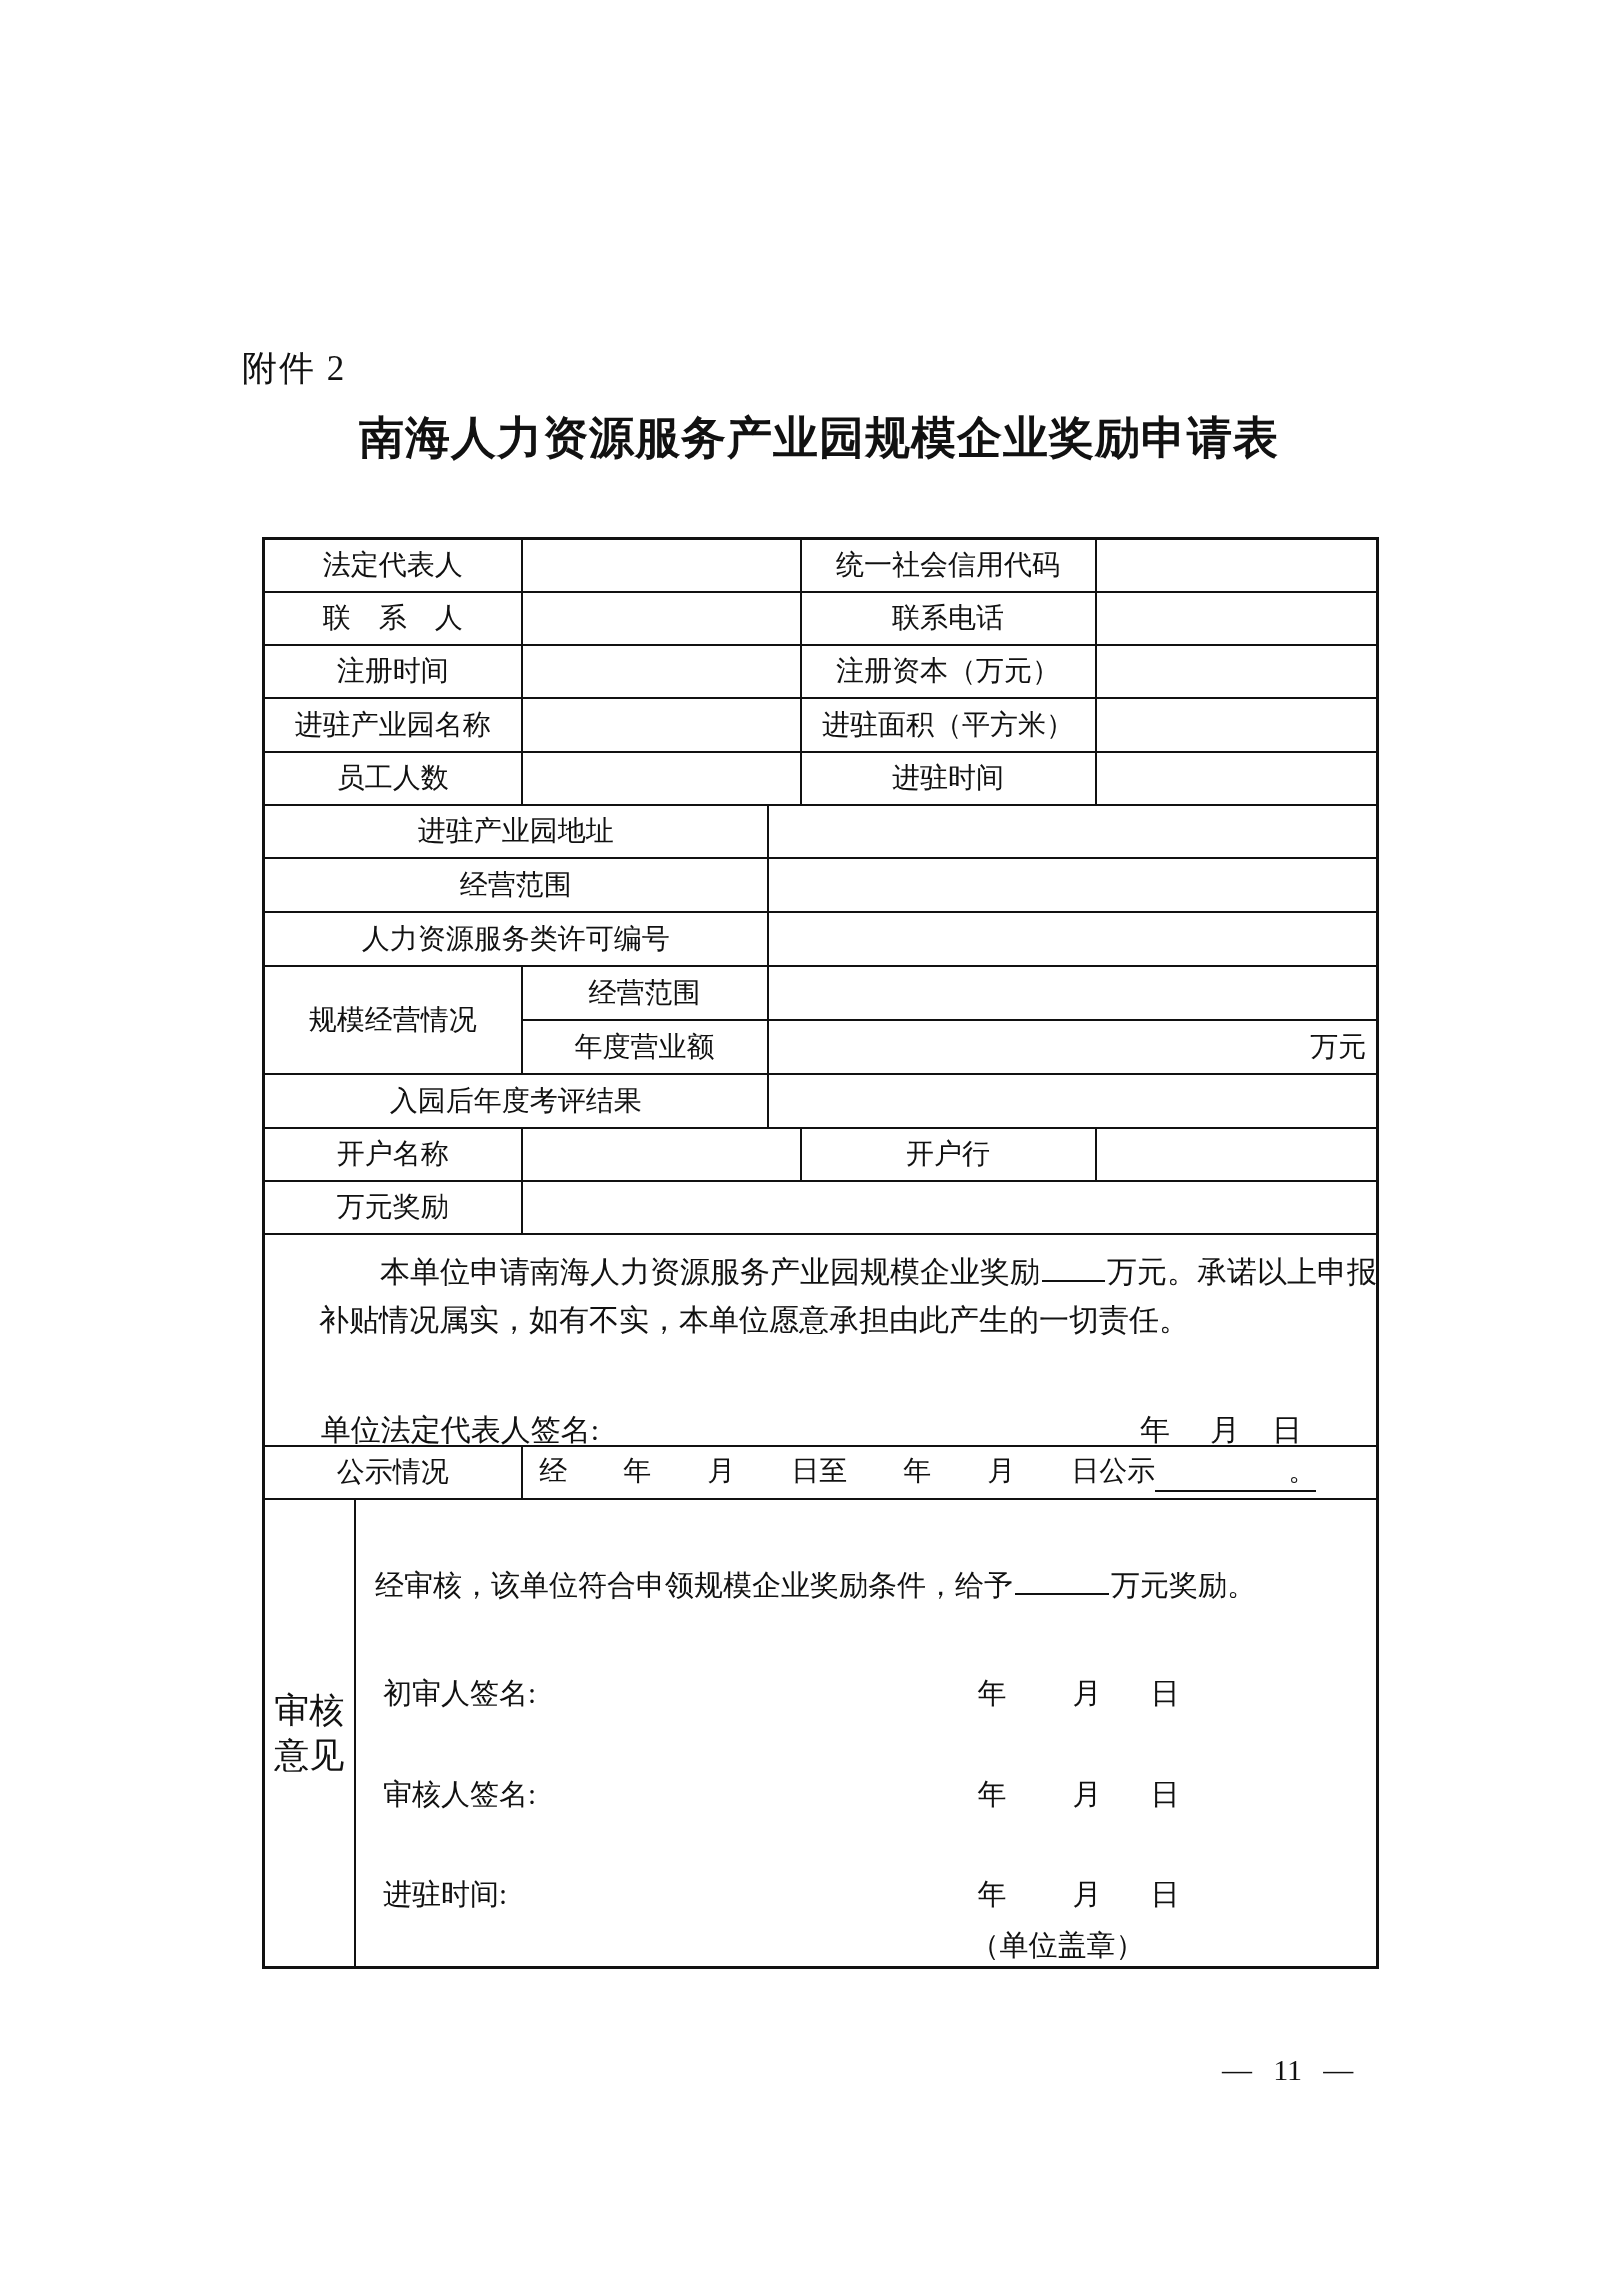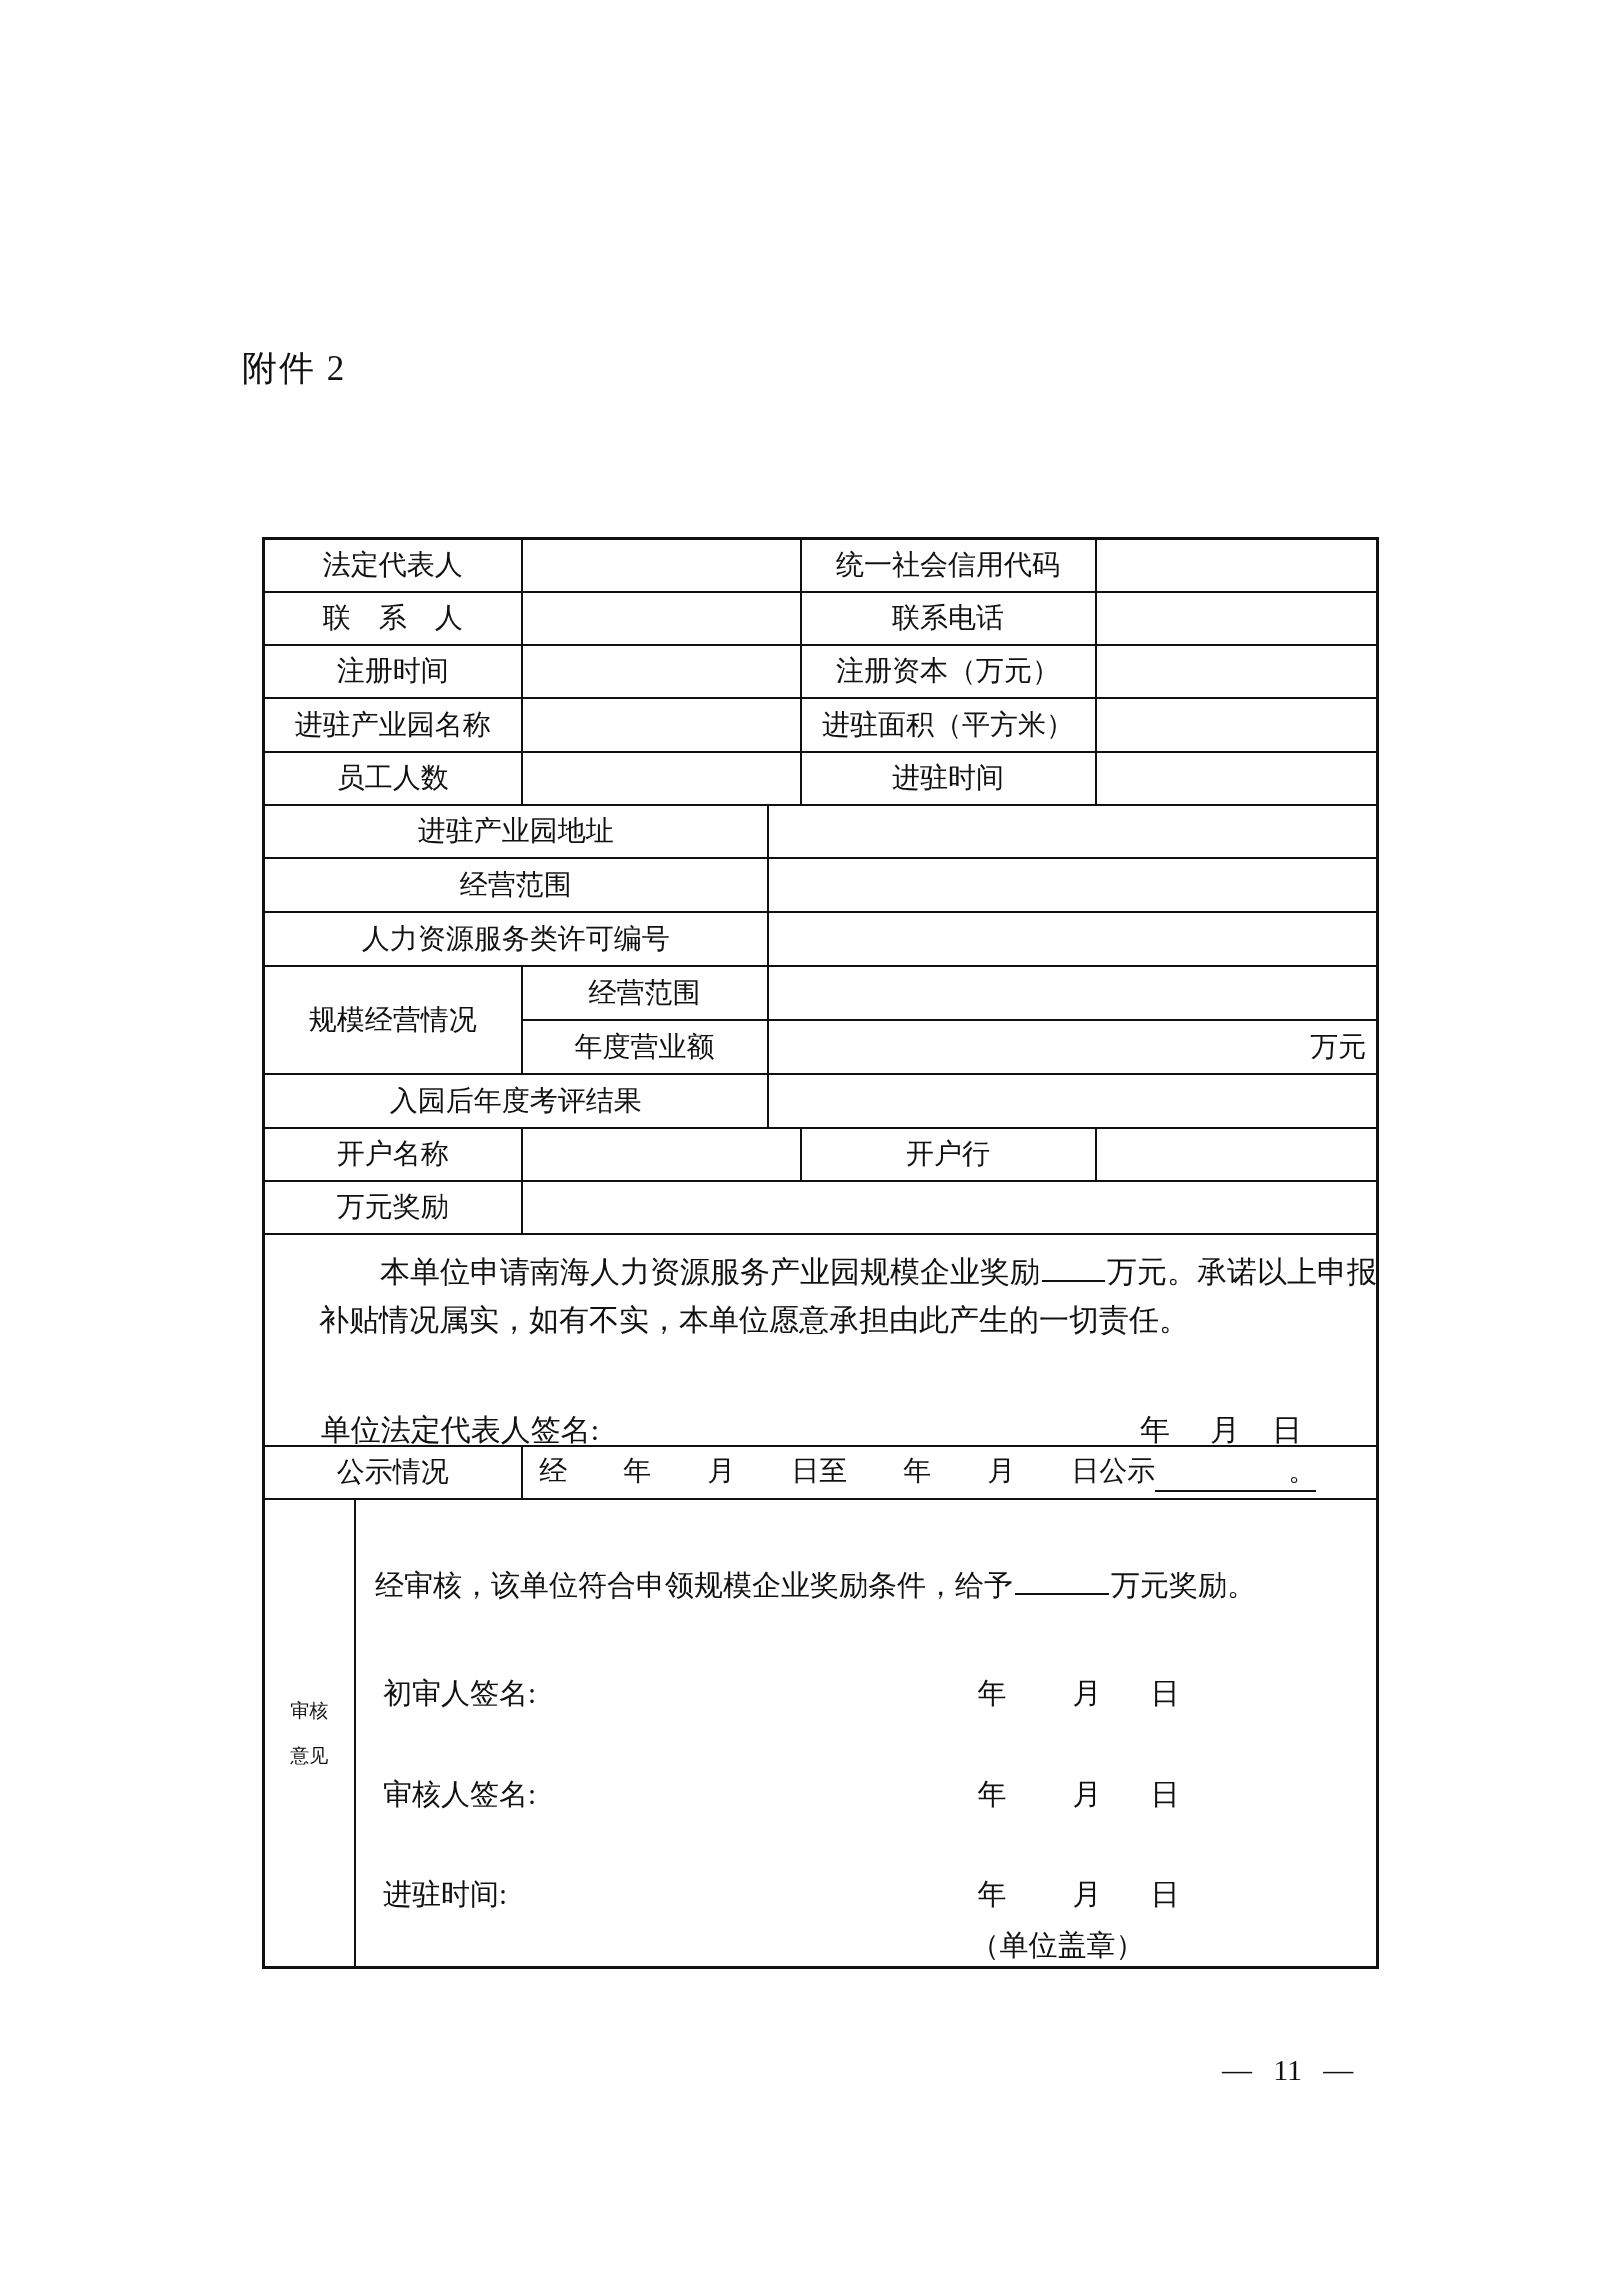--- a/index.html
+++ b/index.html
@@ -88,21 +88,21 @@
   .decl-wrap  { height: 206px; font-size: 30px; text-align: left; margin-left: 48px; }
   .audit-wrap { height: 464px; font-size: 29px; text-align: left; }
 
   .decl-line1 { position: absolute; top: 15.7px;  left: 67px; white-space: nowrap; }
   .decl-line2 { position: absolute; top: 63px;  left: 5.9px;  white-space: nowrap; }
   .decl-sign  { position: absolute; top: 173px; left: 7.8px;  white-space: nowrap; }
   .decl-y { position: absolute; top: 173px; left: 827px; }
   .decl-m { position: absolute; top: 173px; left: 897px; }
   .decl-d { position: absolute; top: 173px; left: 959px; }
 
-  .audit-label-cell { line-height: 45px; font-size: 19px; }
+  .audit-label-cell { line-height: 45px; font-size: 35px; }
 
   .audit-approve { position: absolute; top: 65px; left: 19.6px; white-space: nowrap; }
   .a-sign { position: absolute; white-space: nowrap; }
   .r1 { top: 173px; } .r2 { top: 274px; } .r3 { top: 374px; }
   .a-sign.lbl-x { left: 27.4px; }
   .dx-y { position: absolute; left: 622px; }
   .dx-m { position: absolute; left: 717px; }
   .dx-d { position: absolute; left: 795px; }
   .audit-seal { position: absolute; top: 425px; left: 615px; white-space: nowrap; }
 
@@ -115,20 +115,21 @@
     white-space: nowrap;
   }
 </style>
 </head>
 <body>
 
 <div class="page">
 
   <div class="attachment">附件 2</div>
 
+  <div class="title">南海人力资源服务产业园规模企业奖励申请表</div>
 
 
   <table class="form-table">
     <colgroup>
       <col style="width:91px">
         <col style="width:167px">
         <col style="width:246px">
       <col style="width:33px">
         <col style="width:295px">
         <col style="width:282px">

